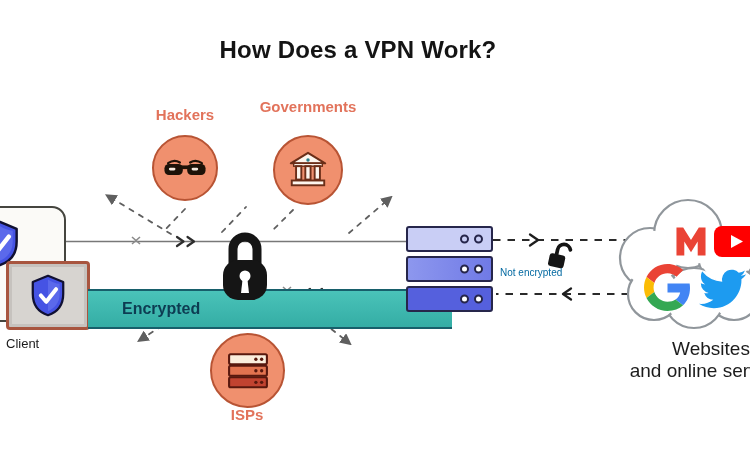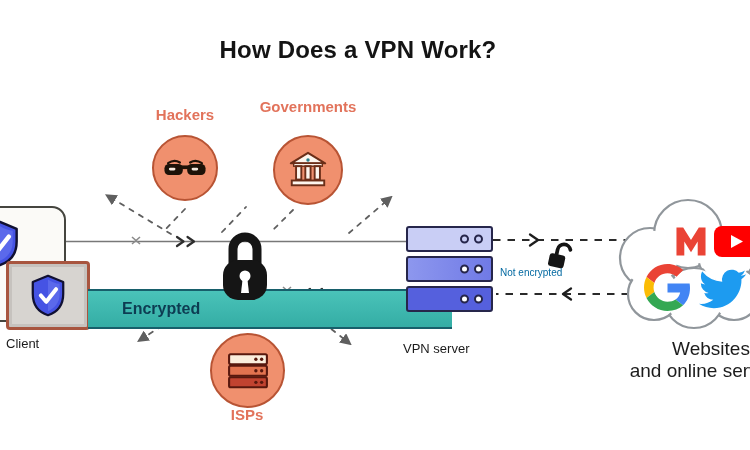--- a/index.html
+++ b/index.html
@@ -162,21 +162,20 @@
     </div>
     <div class="server-bar b2">
       <span class="dot solid" style="right:22px;"></span>
       <span class="dot solid" style="right:8px;"></span>
     </div>
     <div class="server-bar b3">
       <span class="dot solid" style="right:22px;"></span>
       <span class="dot solid" style="right:8px;"></span>
     </div>
   </div>
-  <div class="abs caption" style="left:403px;top:341px;">VPN server</div>
 
   <svg class="abs" width="28" height="32" viewBox="0 0 30 32" style="left:547px;top:240px;transform:rotate(12deg);">
     <path d="M10 16 V10 a7 7 0 0 1 13.5 -2.5" fill="none" stroke="#151515" stroke-width="4" stroke-linecap="round"></path>
     <rect x="3" y="15" width="17" height="14" rx="3" fill="#151515"></rect>
   </svg>
   <div class="abs small-caption" style="left:500px;top:267px;">Not encrypted</div>
 
   <svg class="abs" width="150" height="148" viewBox="0 0 150 148" style="left:610px;top:194px;">
     <g fill="#fff" stroke="#90969b" stroke-width="2.2">
       <circle cx="40" cy="64" r="30"></circle>

